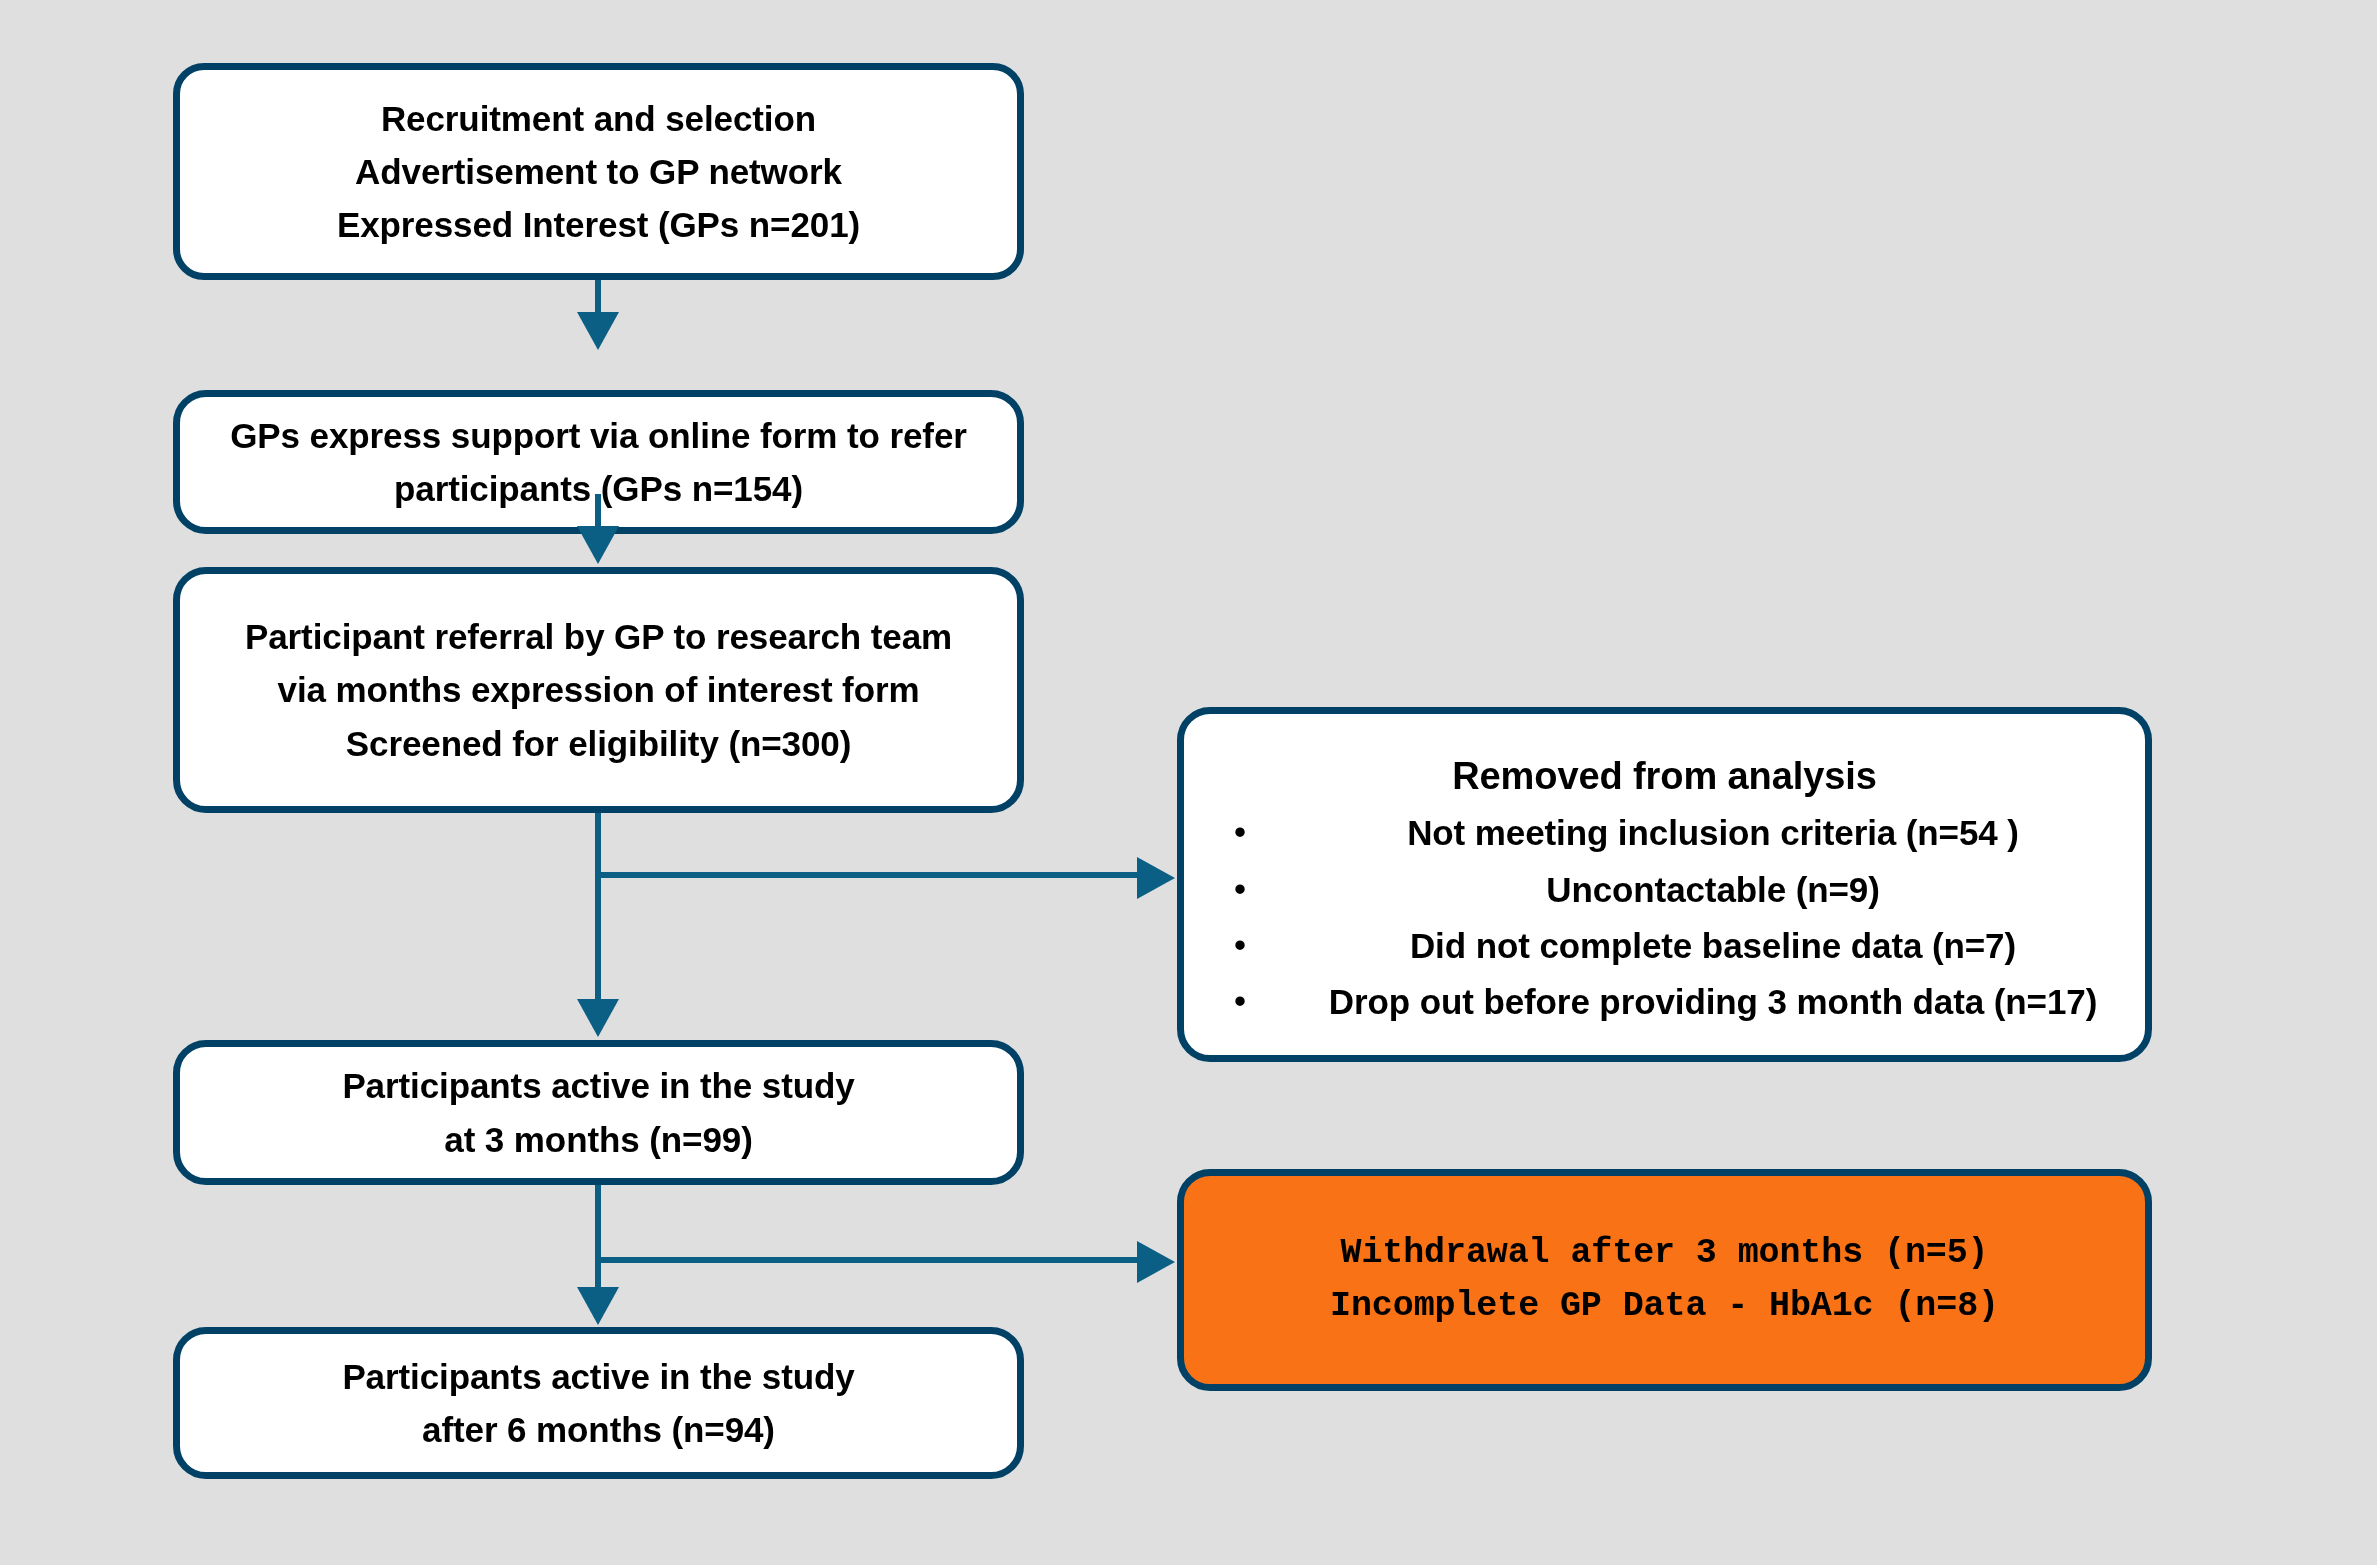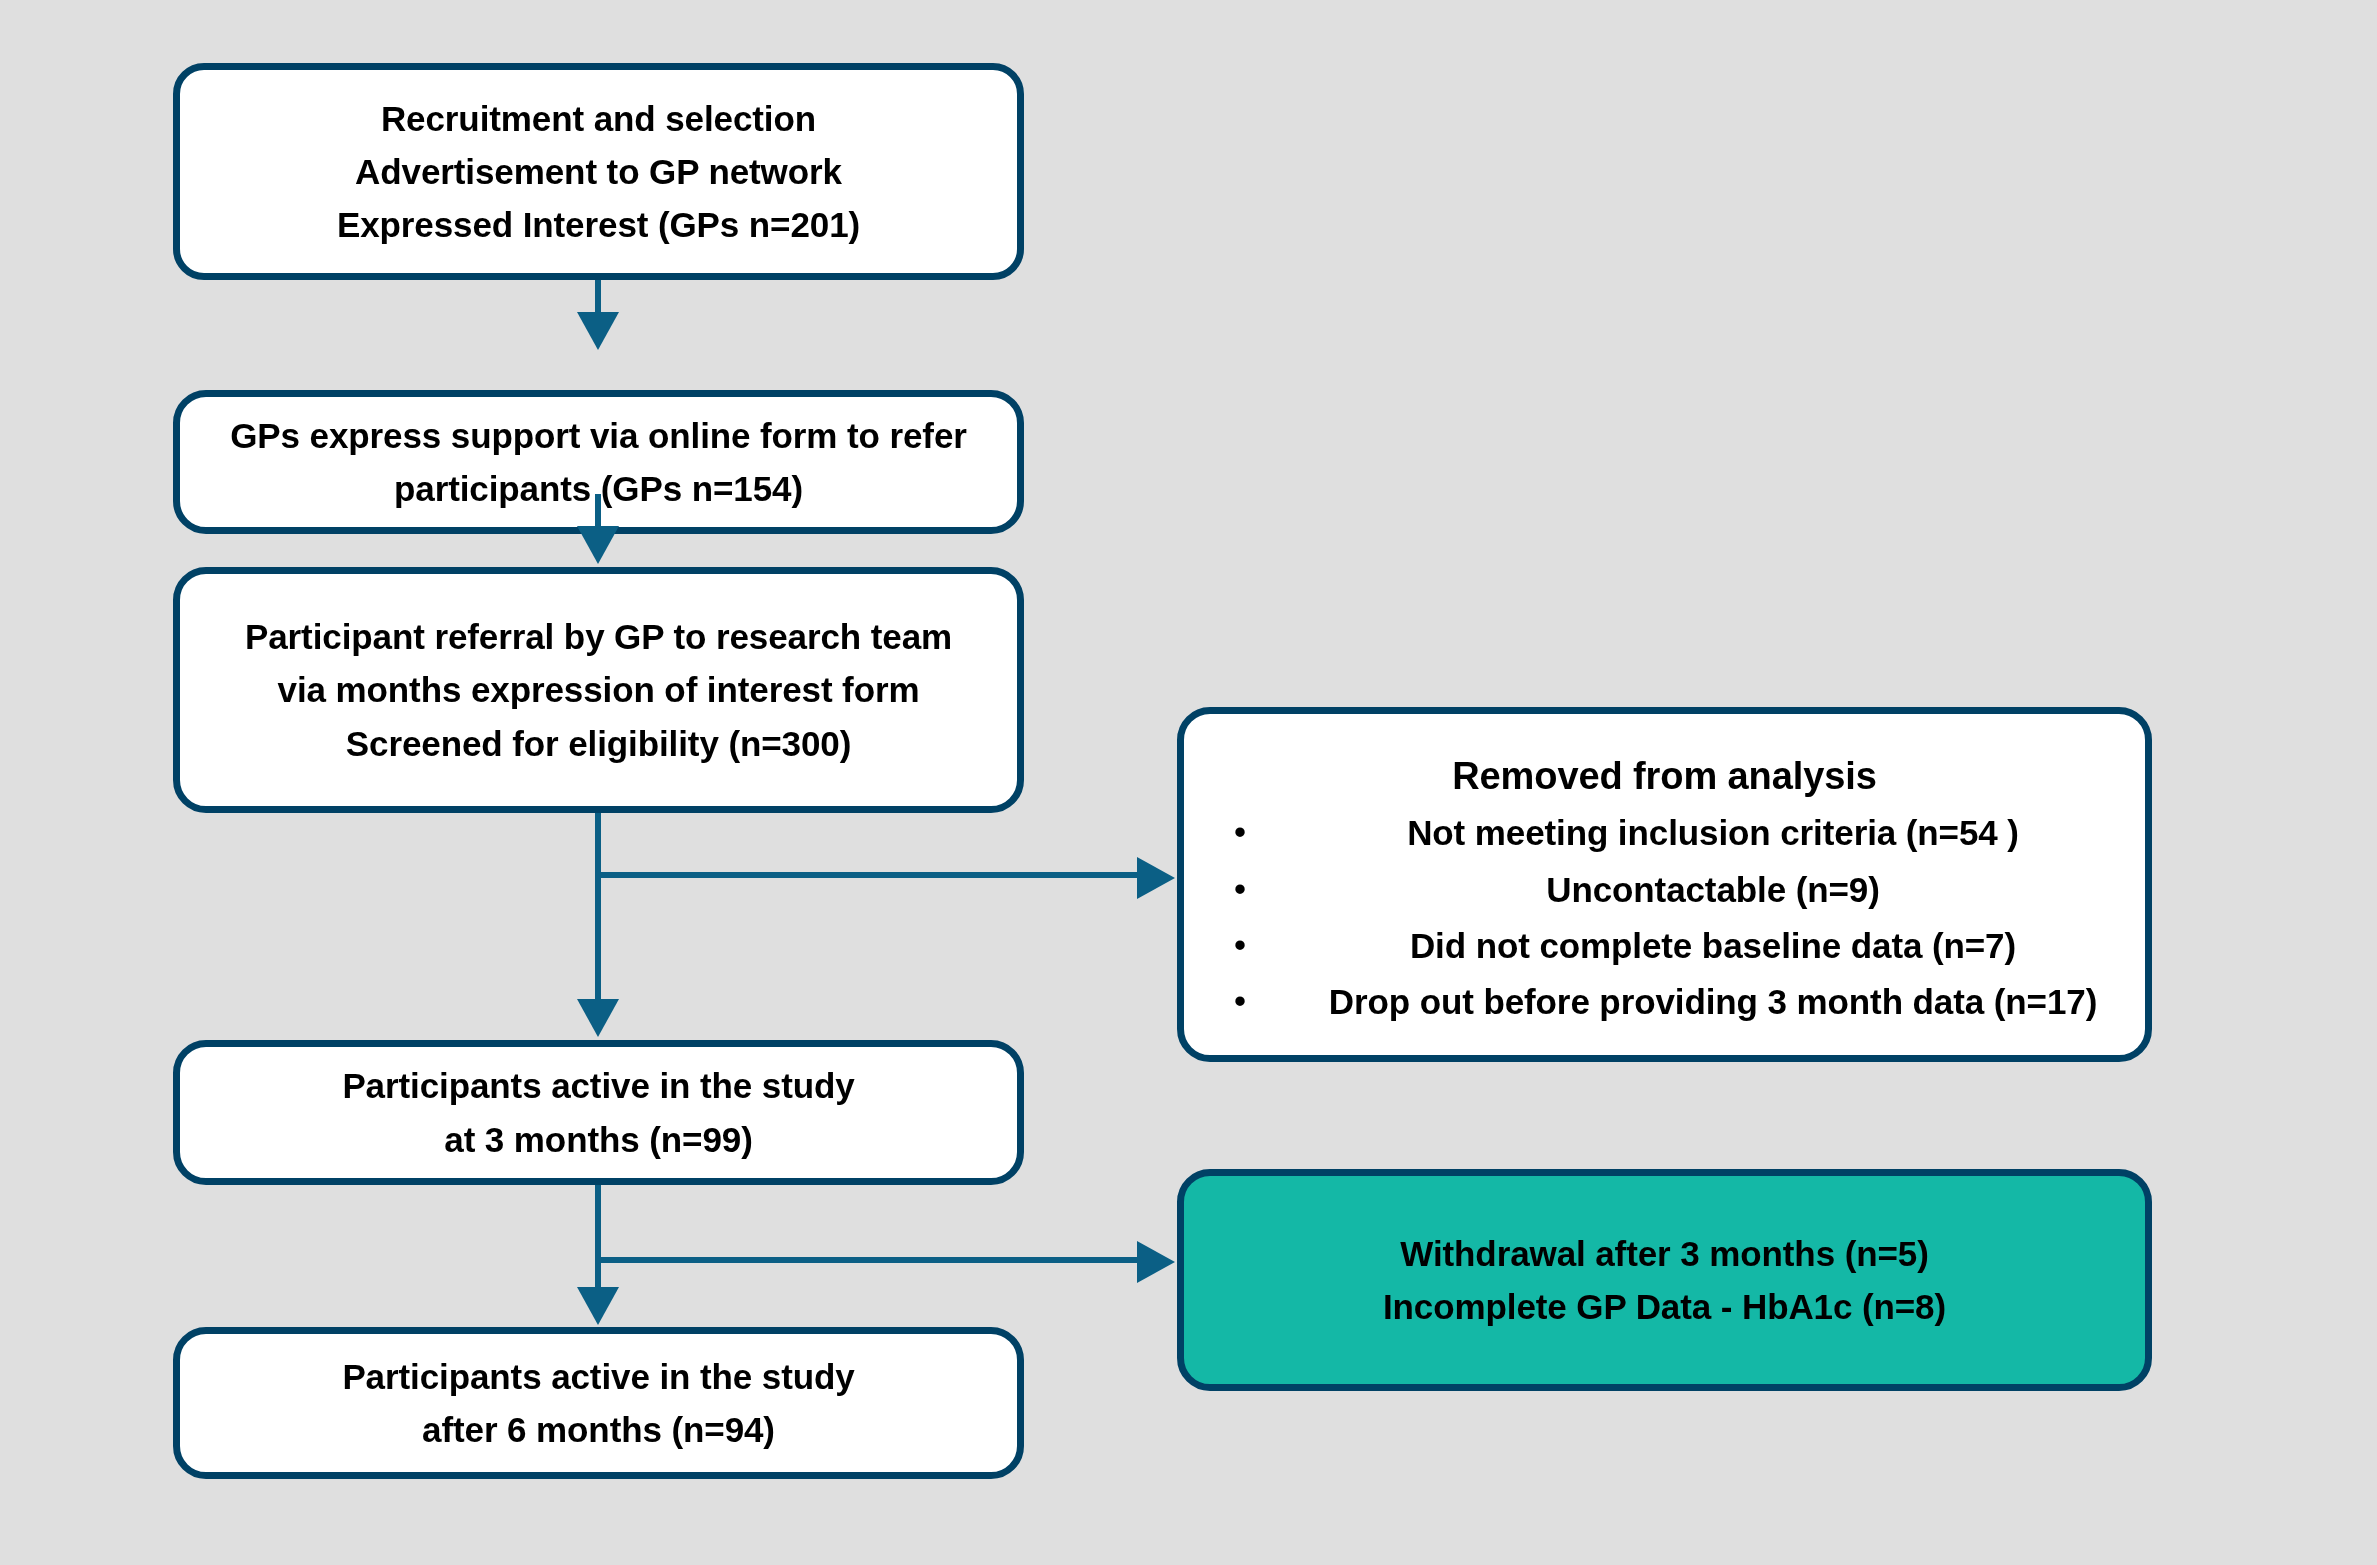--- a/index.html
+++ b/index.html
@@ -168,21 +168,21 @@
         <span class="bullet">•</span>
         <span>Did not complete baseline data (n=7)</span>
       </li>
       <li>
         <span class="bullet">•</span>
         <span>Drop out before providing 3 month data (n=17)</span>
       </li>
     </ul>
   </div>
 
-  <div class="box" id="box-withdrawal" style="border-color: rgb(0, 65, 101); background: #14b8a6; color: rgb(0, 0, 0);">
+  <div class="box" id="box-withdrawal" style="border-color: rgb(0, 65, 101); background: #f97316; color: rgb(0, 0, 0); font-family: Liberation Mono, monospace;">
     <span class="ln">Withdrawal after 3 months (n=5)</span>
     <span class="ln">Incomplete GP Data - HbA1c  (n=8)</span>
   </div>
 
   <div class="vline" id="conn-1-2-line" style="background: rgb(11, 95, 133);"></div>
   <div class="arrow-down" id="conn-1-2-head" style="border-top-color: rgb(11, 95, 133);"></div>
 
   <div class="vline" id="conn-2-3-line" style="background: rgb(11, 95, 133);"></div>
   <div class="arrow-down" id="conn-2-3-head" style="border-top-color: rgb(11, 95, 133);"></div>
 

